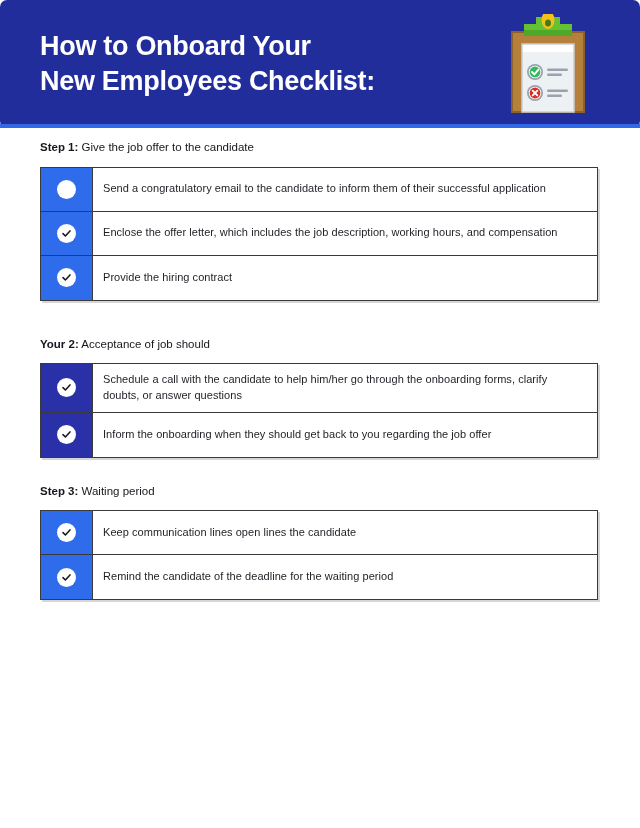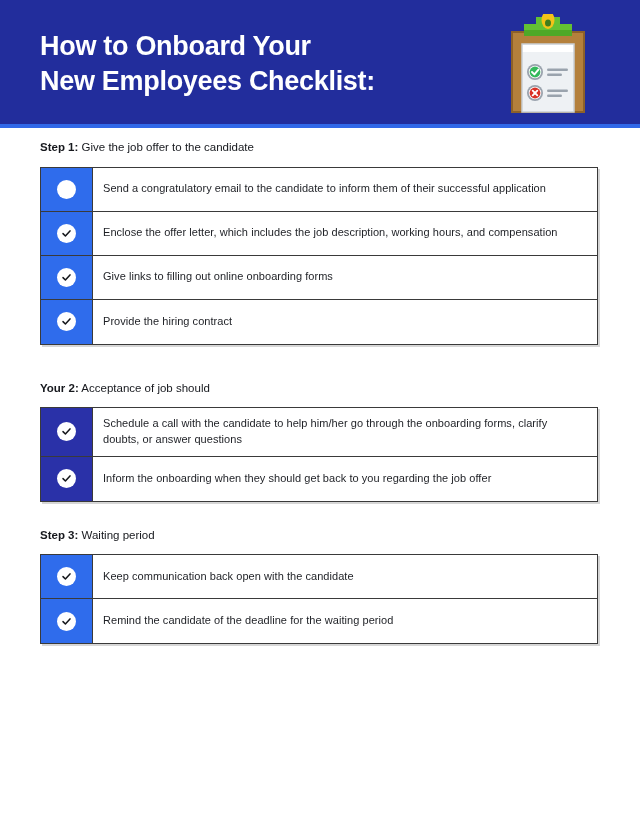--- a/index.html
+++ b/index.html
@@ -22,20 +22,21 @@
 
   
   .header {
     position:relative;
     width:640px;
     height:128px;
     background:#222d9c;
     display:flex;
     align-items:center;
     padding:0 40px;
+    border-radius:7px;
   }
   .header-accent {
     position:absolute;
     left:0; bottom:0;
     width:640px;
     height:4px;
     background:#3168e8;
   }
   .header-title {
     color:#ffffff;
@@ -197,32 +198,20 @@
             </div>
             <div class="check-row">
               <div class="check-cell bright">
                 <div class="circle">
                   <svg width="11" height="11" viewBox="0 0 11 11">
                     <path d="M2 5.6 L4.4 8 L9 2.9" fill="none" stroke="#14161a" stroke-width="1.5" stroke-linecap="round" stroke-linejoin="round"></path>
                   </svg>
                 </div>
               </div>
               <div class="text-cell">
-                <div class="item-text">Give links to filling out online onboarding forms</div>
-              </div>
-            </div>
-            <div class="check-row">
-              <div class="check-cell bright">
-                <div class="circle">
-                  <svg width="11" height="11" viewBox="0 0 11 11">
-                    <path d="M2 5.6 L4.4 8 L9 2.9" fill="none" stroke="#14161a" stroke-width="1.5" stroke-linecap="round" stroke-linejoin="round"></path>
-                  </svg>
-                </div>
-              </div>
-              <div class="text-cell">
                 <div class="item-text">Provide the hiring contract</div>
               </div>
             </div>
           </div>
         </div>
         <div class="gap-lg"></div>
         <div class="step-block">
           <div class="step-heading"><span class="step-label">Your 2:</span><span class="step-desc"> Acceptance of job should</span></div>
           <div class="checklist">
             <div class="check-row">
@@ -257,21 +246,21 @@
           <div class="checklist">
             <div class="check-row">
               <div class="check-cell bright">
                 <div class="circle">
                   <svg width="11" height="11" viewBox="0 0 11 11">
                     <path d="M2 5.6 L4.4 8 L9 2.9" fill="none" stroke="#14161a" stroke-width="1.5" stroke-linecap="round" stroke-linejoin="round"></path>
                   </svg>
                 </div>
               </div>
               <div class="text-cell">
-                <div class="item-text">Keep communication back open with the candidate</div>
+                <div class="item-text">Keep communication lines open lines the candidate</div>
               </div>
             </div>
             <div class="check-row">
               <div class="check-cell bright">
                 <div class="circle">
                   <svg width="11" height="11" viewBox="0 0 11 11">
                     <path d="M2 5.6 L4.4 8 L9 2.9" fill="none" stroke="#14161a" stroke-width="1.5" stroke-linecap="round" stroke-linejoin="round"></path>
                   </svg>
                 </div>
               </div>

